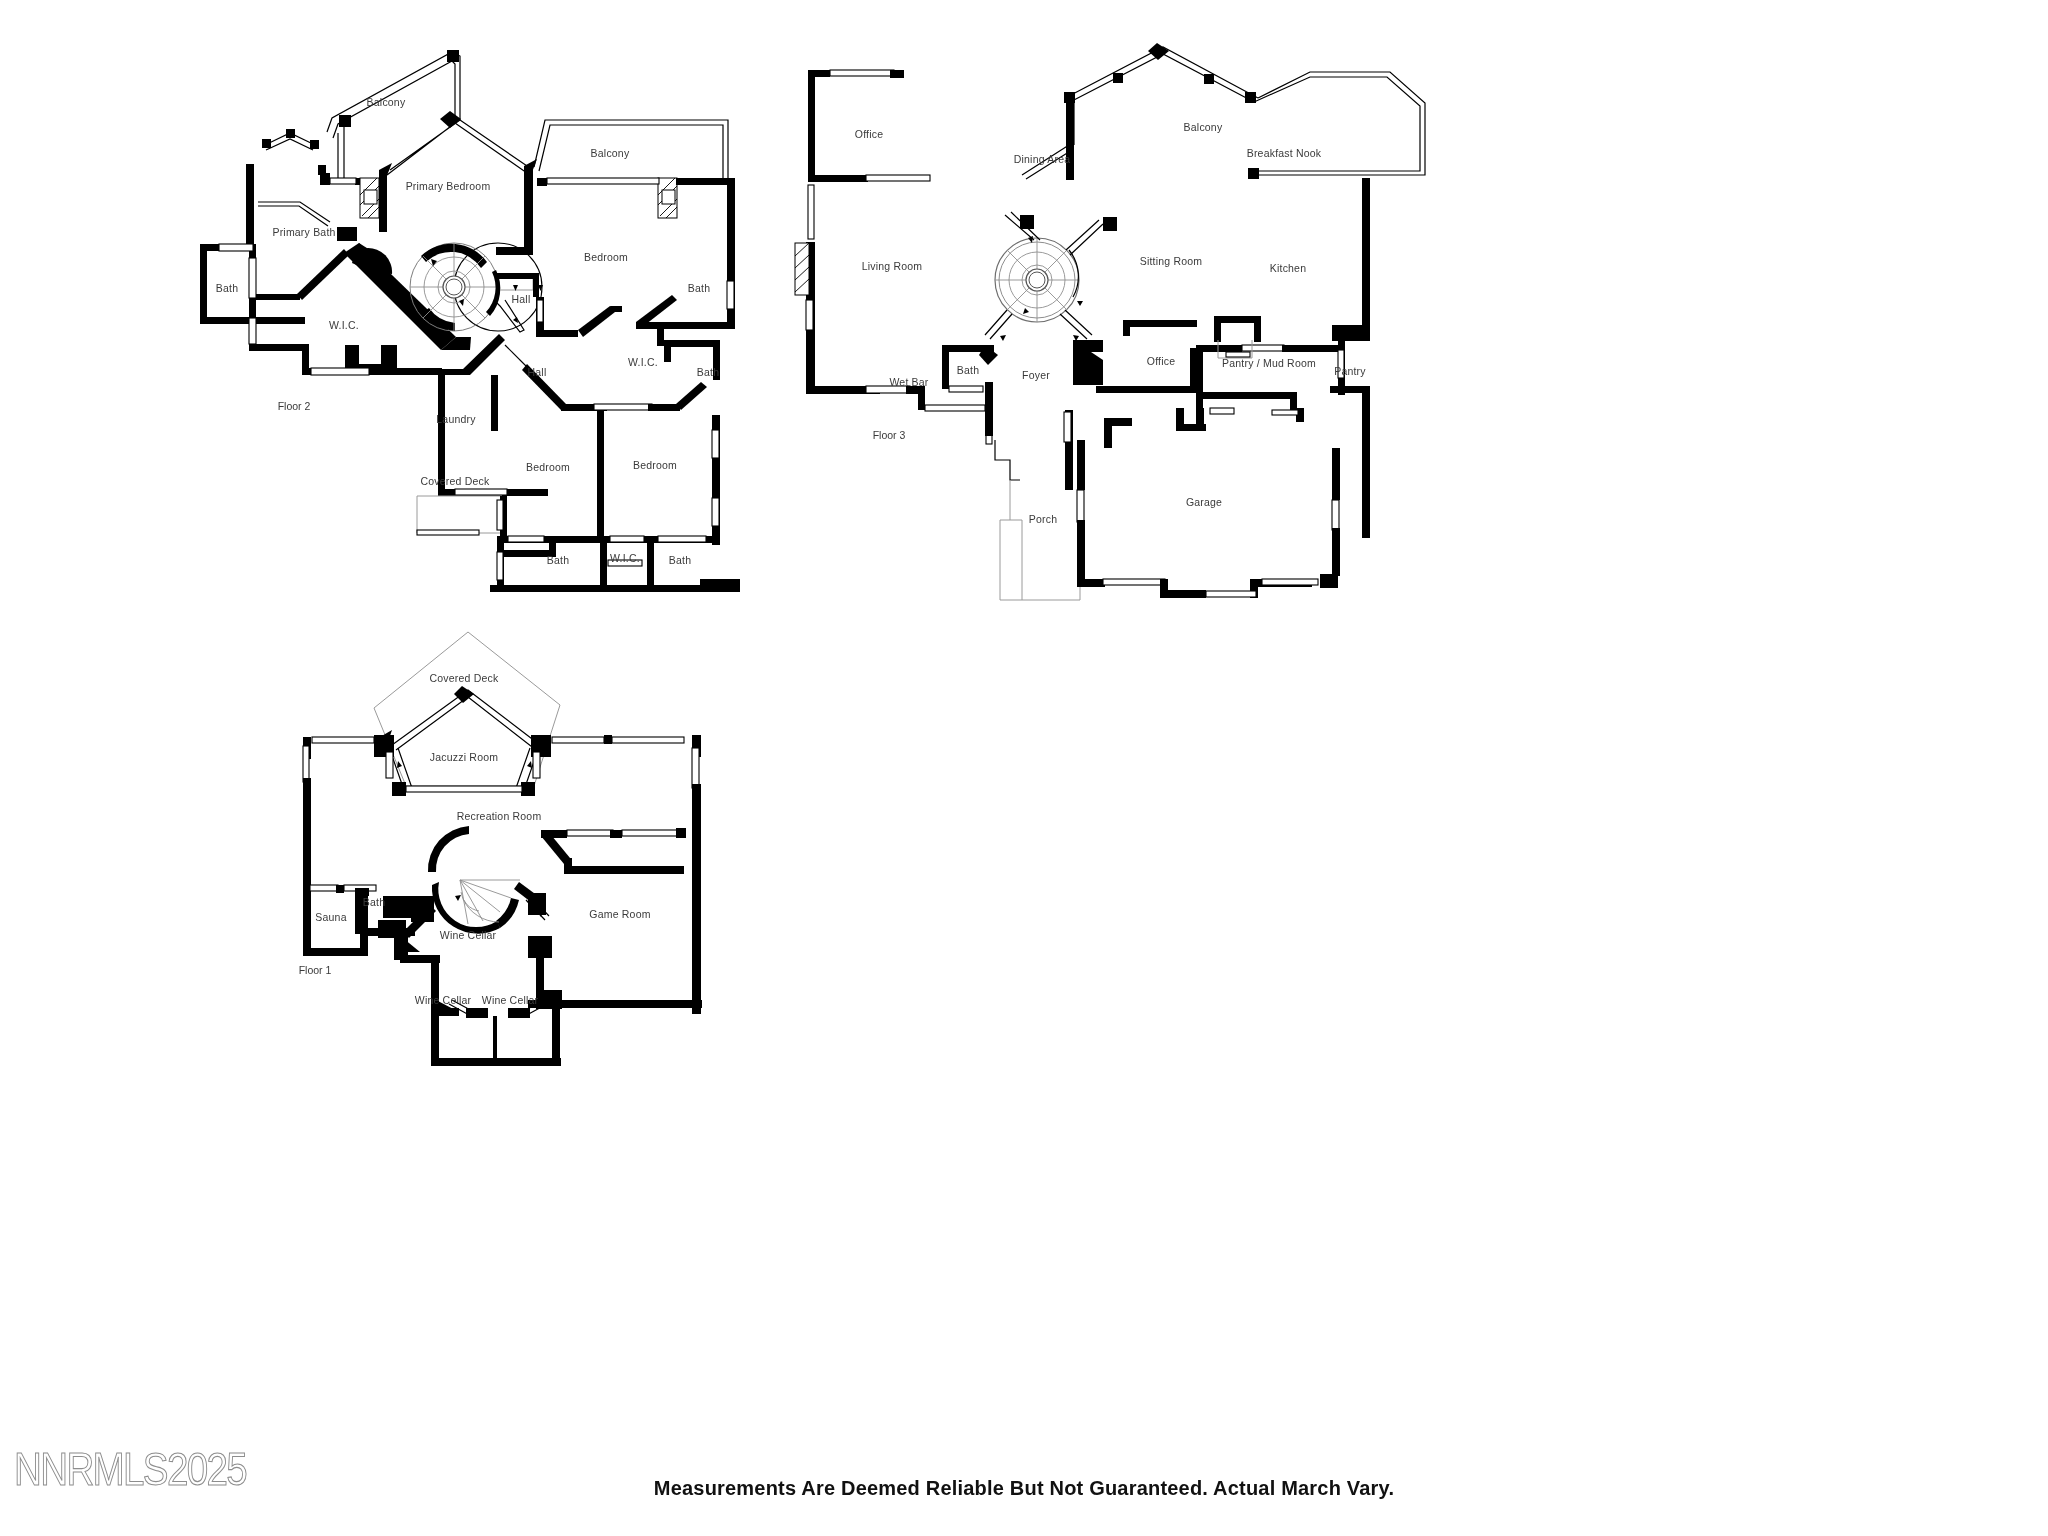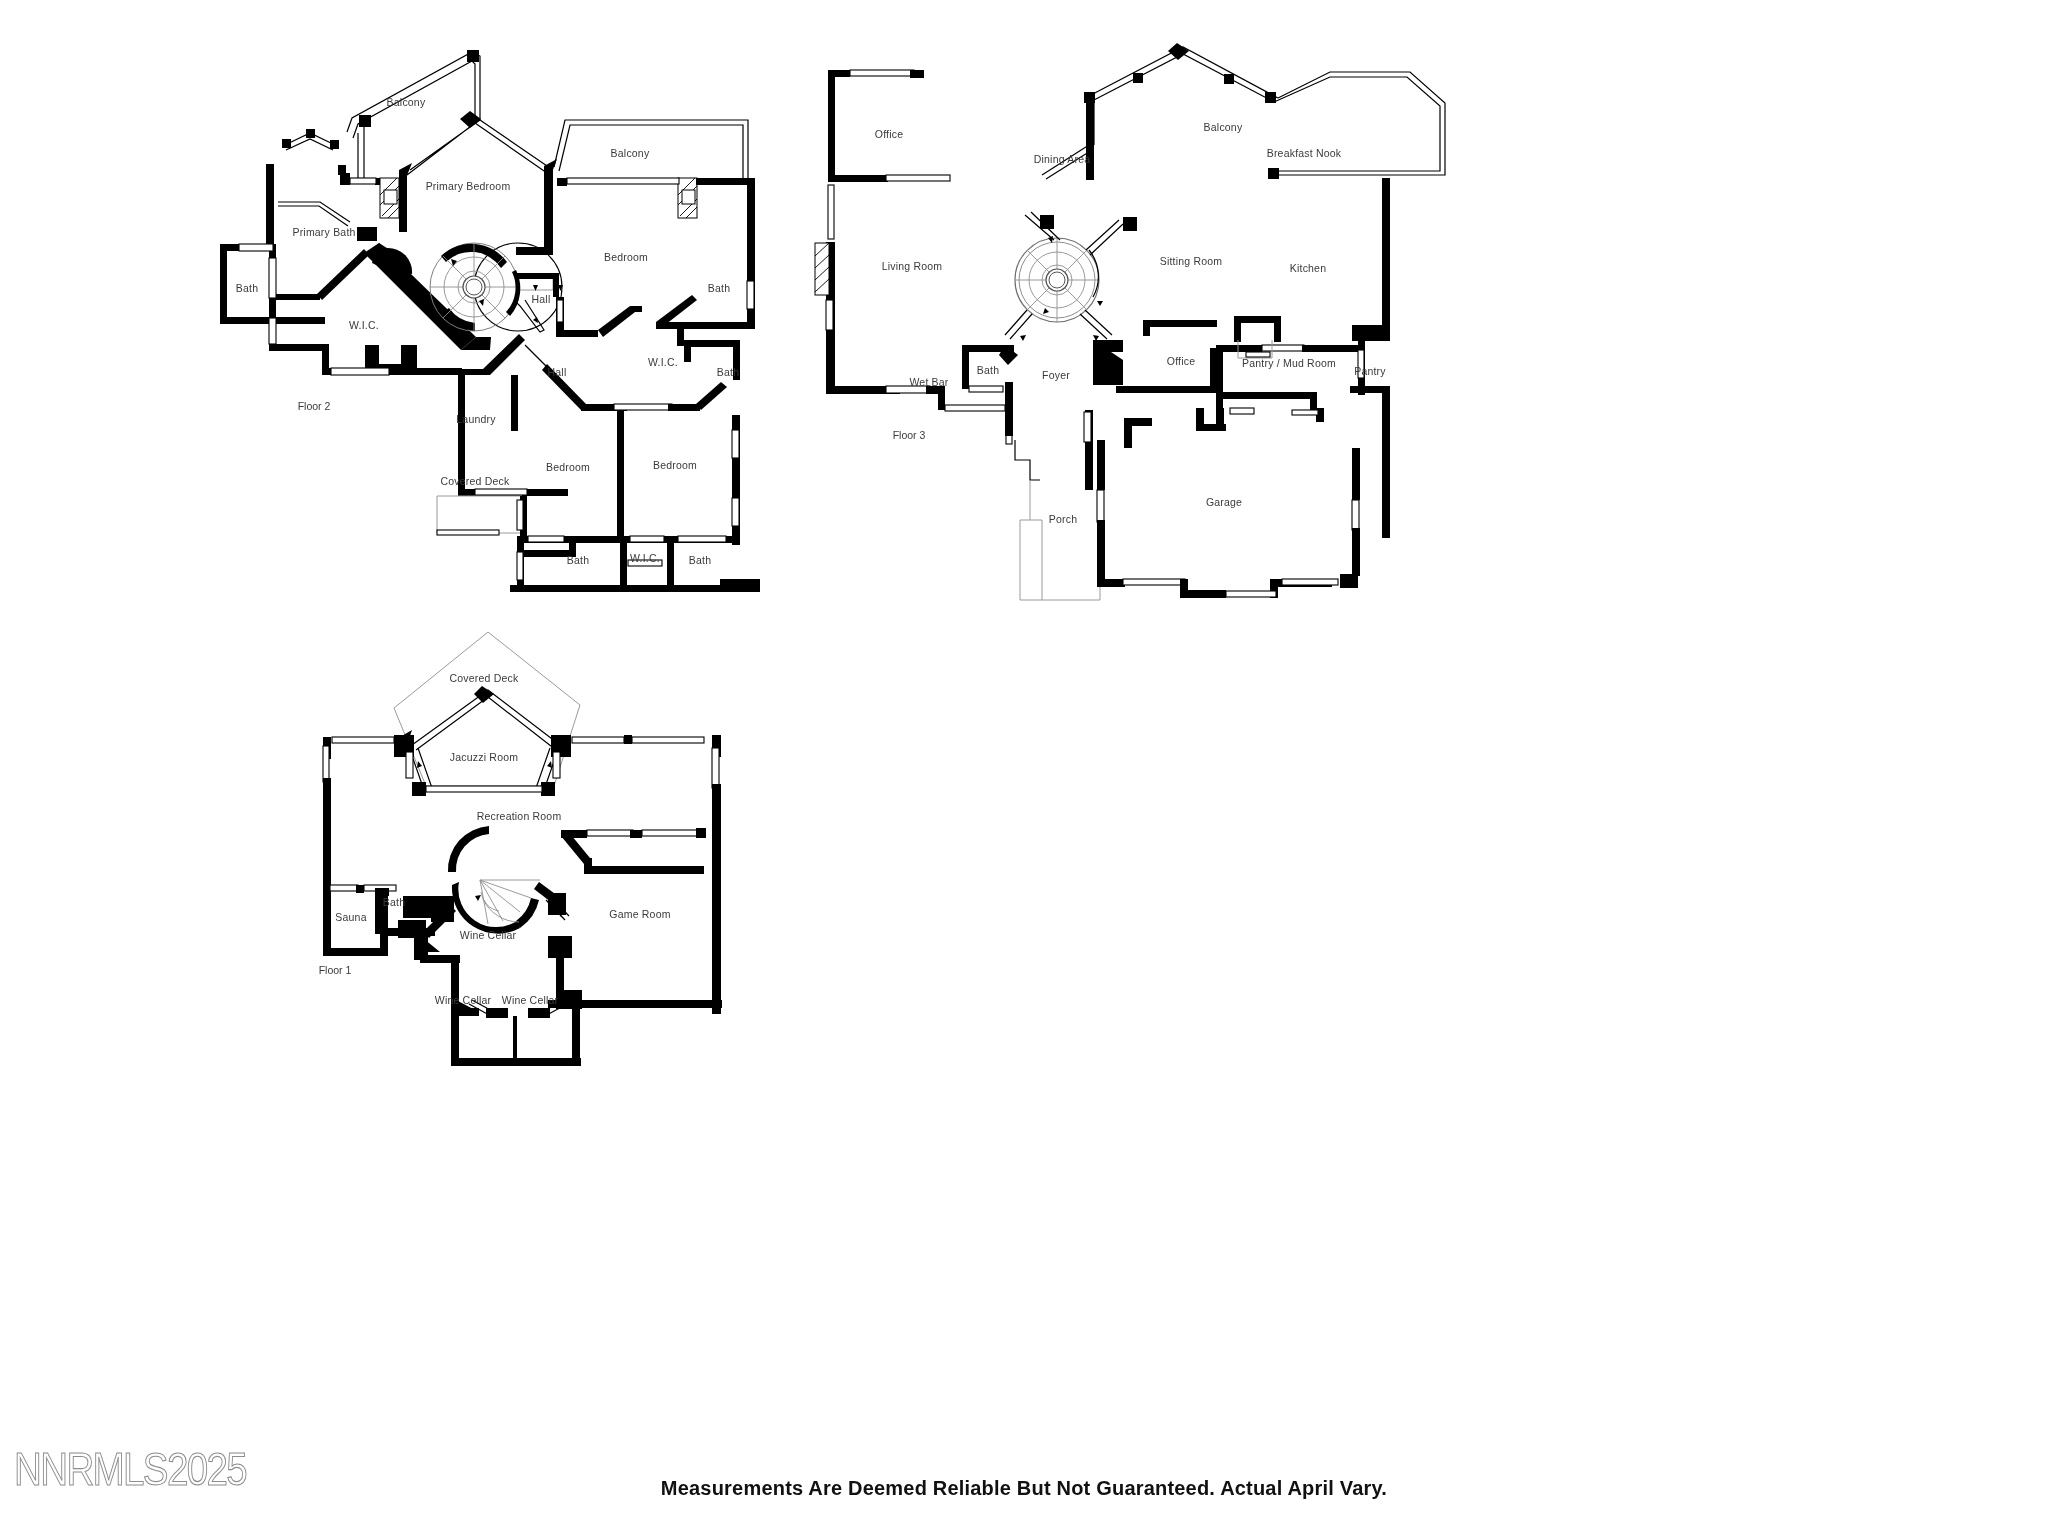--- a/index.html
+++ b/index.html
@@ -1,18 +1,18 @@
 <!DOCTYPE html>
 <html><head>
 <meta charset="utf-8">
 <style>
   html,body{margin:0;padding:0;background:#ffffff;}
   body{width:2048px;height:1536px;position:relative;overflow:hidden;
        font-family:"Liberation Sans","DejaVu Sans",sans-serif;color:#333;}
-  .plan{position:absolute;margin-left:20px;}
+  .plan{position:absolute;}
   svg{display:block;overflow:visible;}
   .wall{fill:#000;stroke:none;}
   .thinwall{fill:none;stroke:#000;stroke-width:1.2;}
   .hairline{fill:none;stroke:#9a9a9a;stroke-width:1;}
   .win{fill:#fff;stroke:#000;stroke-width:1.1;}
   .stairline{fill:none;stroke:#8e8e8e;stroke-width:0.9;}
   .stairouter{fill:none;stroke:#000;stroke-width:1.1;}
   .arrow{fill:#000;}
   .hatch line{stroke:#000;stroke-width:0.9;}
   .rlabel{font-size:10.5px;fill:#3a3a3a;text-anchor:middle;
@@ -537,13 +537,13 @@
     <text class="rlabel" x="468" y="939">Wine Cellar</text>
     <text class="rlabel" x="620" y="918">Game Room</text>
     <text class="rlabel" x="443" y="1004">Wine Cellar</text>
     <text class="rlabel" x="510" y="1004">Wine Cellar</text>
   </g>
   <text class="flabel" x="315" y="974">Floor 1</text>
 </svg>
 </div>
 
 <div class="brand">NNRMLS2025</div>
-<div class="footer-note">Measurements Are Deemed Reliable But Not Guaranteed. Actual April Vary.</div>
+<div class="footer-note">Measurements Are Deemed Reliable But Not Guaranteed. Actual March Vary.</div>
 
 </body></html>

